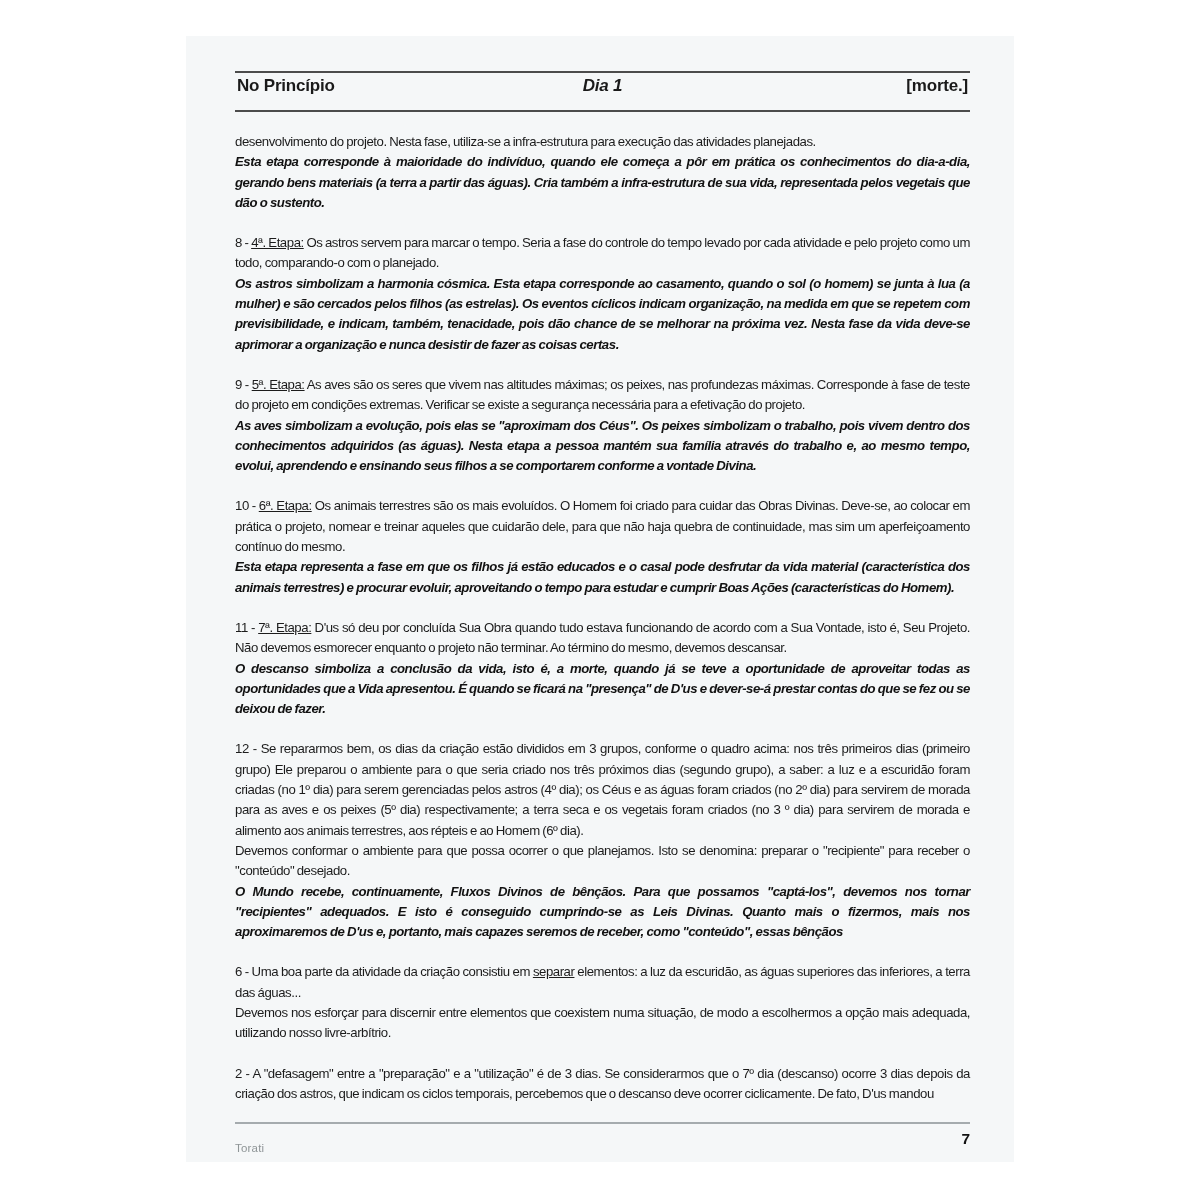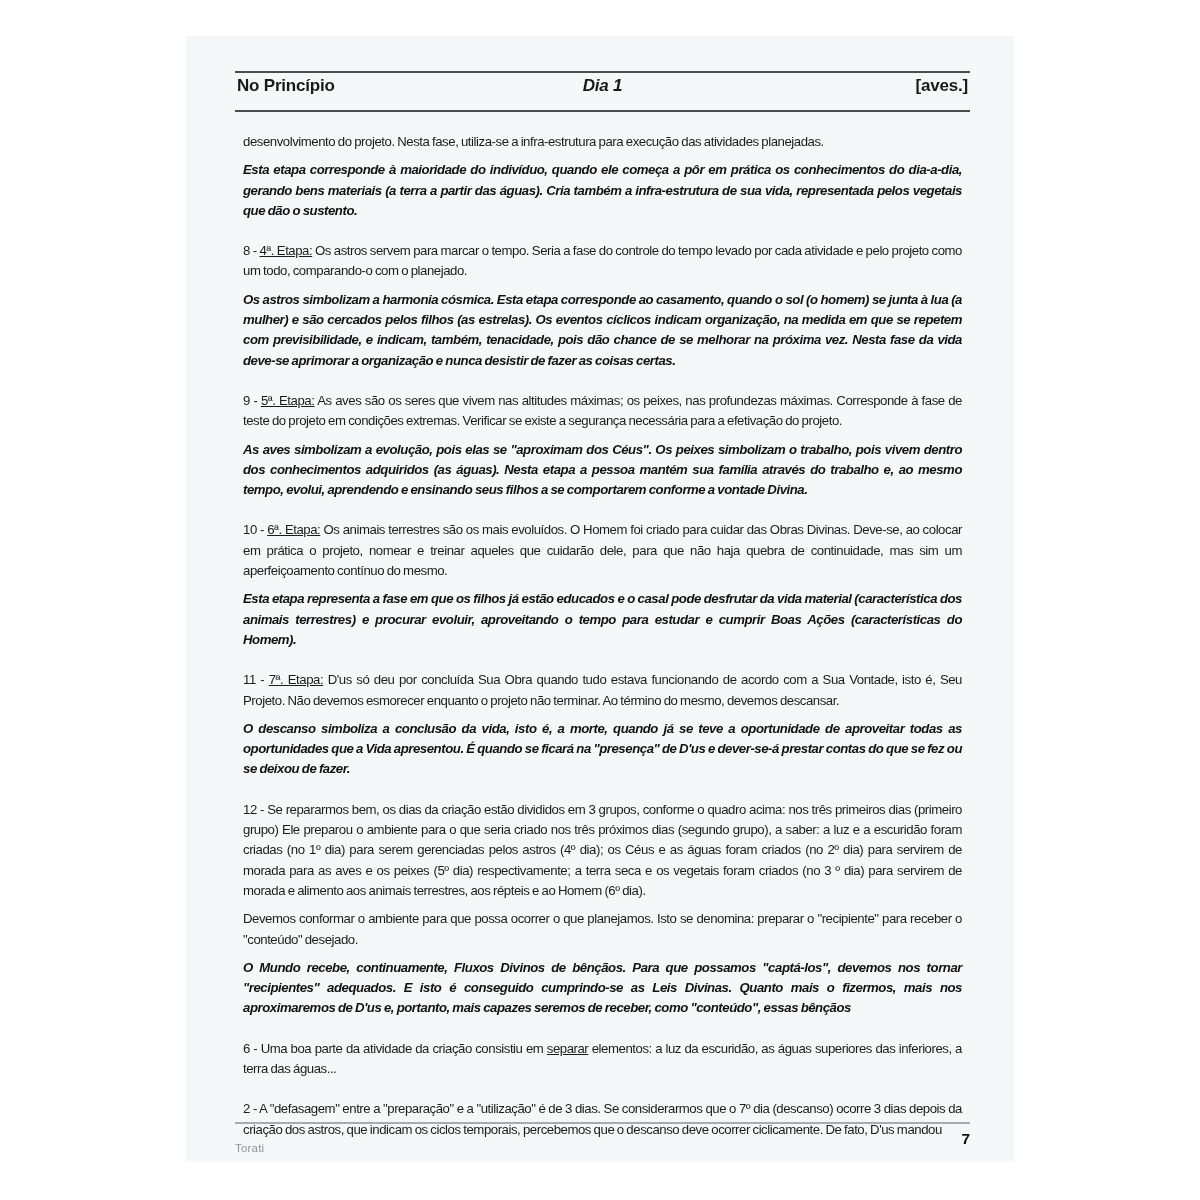--- a/index.html
+++ b/index.html
@@ -37,21 +37,21 @@
     letter-spacing: -0.2px;
   }
   .page-header .h-left  { flex: 1; text-align: left; }
   .page-header .h-center{ flex: 1; text-align: center; font-style: italic; }
   .page-header .h-right { flex: 1; text-align: right; }
 
   .block {
     margin-top: 20px;
   }
   .block p {
-    margin: 8px;
+    margin: 0;
     font-size: 13.2px;
     line-height: 20.3px;
     letter-spacing: -0.45px;
     word-spacing: -0.6px;
     text-align: justify;
     color: #1c1c1c;
   }
   .block p.commentary {
     font-weight: 700;
     font-style: italic;
@@ -86,21 +86,21 @@
 </style>
 </head>
 <body>
 
 <div class="sheet">
   <div class="sheet-inner">
 
     <div class="page-header">
       <span class="h-left">No Princípio</span>
       <span class="h-center">Dia 1</span>
-      <span class="h-right">[aves.]</span>
+      <span class="h-right">[morte.]</span>
     </div>
 
     <div class="block">
       <p>desenvolvimento do projeto. Nesta fase, utiliza-se a infra-estrutura para execução das atividades planejadas.</p>
       <p class="commentary">Esta etapa corresponde à maioridade do indivíduo, quando ele começa a pôr em prática os conhecimentos do dia-a-dia, gerando bens materiais (a terra a partir das águas). Cria também a infra-estrutura de sua vida, representada pelos vegetais que dão o sustento.</p>
     </div>
 
     <div class="block">
       <p><span>8 - </span><span class="u">4ª. Etapa:</span><span> Os astros servem para marcar o tempo. Seria a fase do controle do tempo levado por cada atividade e pelo projeto como um todo, comparando-o com o planejado.</span></p>
       <p class="commentary">Os astros simbolizam a harmonia cósmica. Esta etapa corresponde ao casamento, quando o sol (o homem) se junta à lua (a mulher) e são cercados pelos filhos (as estrelas). Os eventos cíclicos indicam organização, na medida em que se repetem com previsibilidade, e indicam, também, tenacidade, pois dão chance de se melhorar na próxima vez. Nesta fase da vida deve-se aprimorar a organização e nunca desistir de fazer as coisas certas.</p>
@@ -122,20 +122,21 @@
     </div>
 
     <div class="block">
       <p>12 - Se repararmos bem, os dias da criação estão divididos em 3 grupos, conforme o quadro acima: nos três primeiros dias (primeiro grupo) Ele preparou o ambiente para o que seria criado nos três próximos dias (segundo grupo), a saber: a luz e a escuridão foram criadas (no 1º dia) para serem gerenciadas pelos astros (4º dia); os Céus e as águas foram criados (no 2º dia) para servirem de morada para as aves e os peixes (5º dia) respectivamente; a terra seca e os vegetais foram criados (no 3 º dia) para servirem de morada e alimento aos animais terrestres, aos répteis e ao Homem (6º dia).</p>
       <p>Devemos conformar o ambiente para que possa ocorrer o que planejamos. Isto se denomina: preparar o "recipiente" para receber o "conteúdo" desejado.</p>
       <p class="commentary">O Mundo recebe, continuamente, Fluxos Divinos de bênçãos. Para que possamos "captá-los", devemos nos tornar "recipientes" adequados. E isto é conseguido cumprindo-se as Leis Divinas. Quanto mais o fizermos, mais nos aproximaremos de D'us e, portanto, mais capazes seremos de receber, como "conteúdo", essas bênçãos</p>
     </div>
 
     <div class="block">
       <p><span>6 - </span><span>Uma boa parte da atividade da criação consistiu em </span><span class="u">separar</span><span> elementos: a luz da escuridão, as águas superiores das inferiores, a terra das águas...</span></p>
+      <p>Devemos nos esforçar para discernir entre elementos que coexistem numa situação, de modo a escolhermos a opção mais adequada, utilizando nosso livre-arbítrio.</p>
     </div>
 
     <div class="block">
       <p><span>2 - </span><span>A "defasagem" entre a "preparação" e a "utilização" é de 3 dias. Se considerarmos que o 7º dia (descanso) ocorre 3 dias depois da criação dos astros, que indicam os ciclos temporais, percebemos que o descanso deve ocorrer ciclicamente. De fato, D'us mandou</span></p>
     </div>
 
   </div>
 
   <div class="page-footer">
     <span class="footer-brand">Torati</span>

